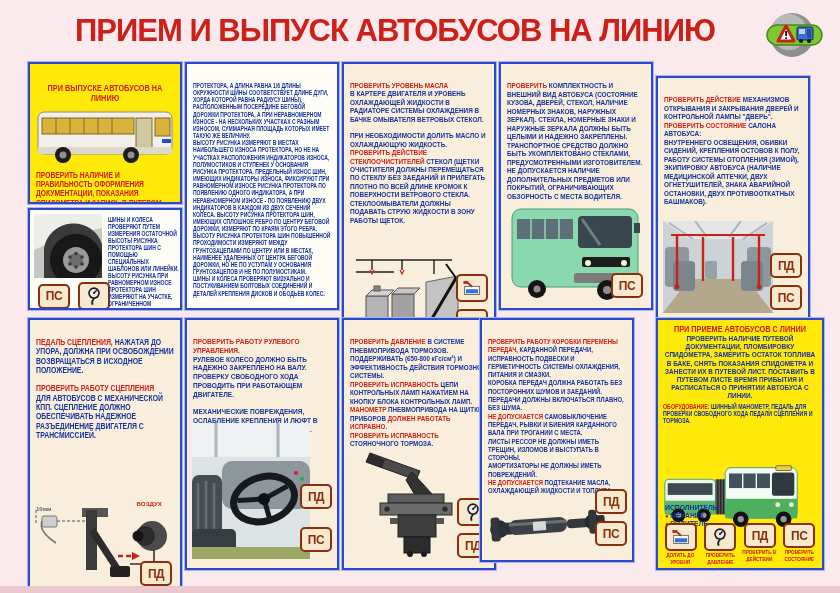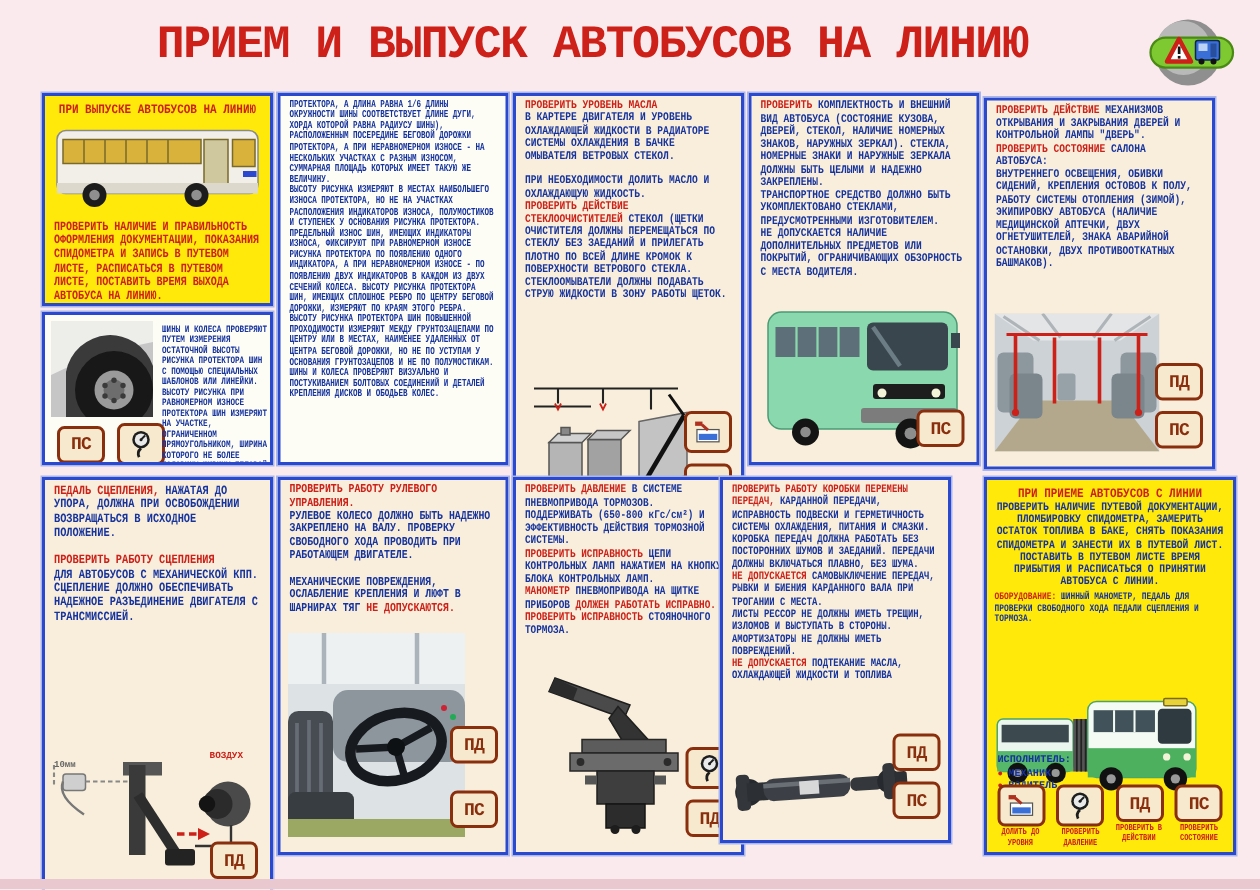--- a/index.html
+++ b/index.html
@@ -1,28 +1,28 @@
 <!DOCTYPE html>
 <html><head>
 <meta charset="utf-8">
 <style>
   :root{
     --red:#cc2018; --blue:#16339e; --border:#2b49cf; --yellow:#ffe90a;
     --bg:#faeaed; --cream:#f8eedb; --white:#fdfdf6; --brown:#8a2f0e; --icream:#f6e9cd;
   }
   html,body{margin:0;padding:0}
   #poster{position:relative;width:840px;height:593px;background:var(--bg);
-    font-family:Liberation Mono, monospace;overflow:hidden}
+    font-family:Liberation Sans, sans-serif;overflow:hidden}
   #title{position:absolute;top:13px;left:0;width:790px;text-align:center;font-weight:bold;
     font-size:31px;color:var(--red);letter-spacing:-1px;white-space:nowrap}
   #logo{position:absolute;top:11px;left:762px;width:64px;height:48px}
   #footer-strip{position:absolute;left:0;right:0;bottom:0;height:7px;background:#e9c9cf}
 
   .panel{position:absolute;box-sizing:border-box;border:2px solid var(--border);
-    outline:1px solid #a9b6ea;background:var(--cream);overflow:hidden;padding:3px 6px}
+    outline:1px solid #a9b6ea;background:var(--cream);overflow:hidden;padding:18px 6px}
   .panel.white{background:var(--white)}
   .panel.yellow{background:var(--yellow)}
   .cx72{width:138.9%;transform:scaleX(.72);transform-origin:0 0}
   .cx78{width:128.2%;transform:scaleX(.78);transform-origin:0 0}
   .cx80{width:125%;transform:scaleX(.80);transform-origin:0 0}
   .cx82{width:121.9%;transform:scaleX(.82);transform-origin:0 0}
   .cx85{width:117.6%;transform:scaleX(.85);transform-origin:0 0}
 
   .ptext{font-weight:bold;color:var(--blue)}
   .run.red{color:var(--red)} .run.blue{color:var(--blue)}
@@ -34,21 +34,21 @@
   .icon-box{display:inline-flex;align-items:center;justify-content:center;width:28px;height:24px;
     background:var(--icream);border:2px solid var(--brown);border-radius:5px}
   .vicons{position:absolute;display:flex;flex-direction:column;align-items:center;gap:7px}
 
   
   #p-t1 {left:28px;top:62px;width:154px;height:142px}
   #p-t1b{left:28px;top:208px;width:154px;height:102px;padding:4px}
   #p-t2 {left:185px;top:62px;width:154px;height:248px}
   #p-t3 {left:342px;top:62px;width:154px;height:284px}
   #p-t4 {left:499px;top:62px;width:154px;height:248px}
-  #p-t5 {left:656px;top:65px;width:154px;height:248px}
+  #p-t5 {left:656px;top:76px;width:154px;height:248px}
   #p-b1 {left:28px;top:318px;width:154px;height:280px}
   #p-b2 {left:185px;top:318px;width:154px;height:252px}
   #p-b3 {left:342px;top:318px;width:154px;height:252px}
   #p-b4 {left:480px;top:318px;width:154px;height:244px}
   #p-b5 {left:656px;top:318px;width:168px;height:252px;padding:4px 5px}
 
   #p-t1 .hdr{font-size:8.6px;margin-top:1px}
   .t1-bus{display:block;margin:4px auto 2px auto}
   .t1-body{font-size:8.4px;line-height:9.2px;color:var(--red)}
 

